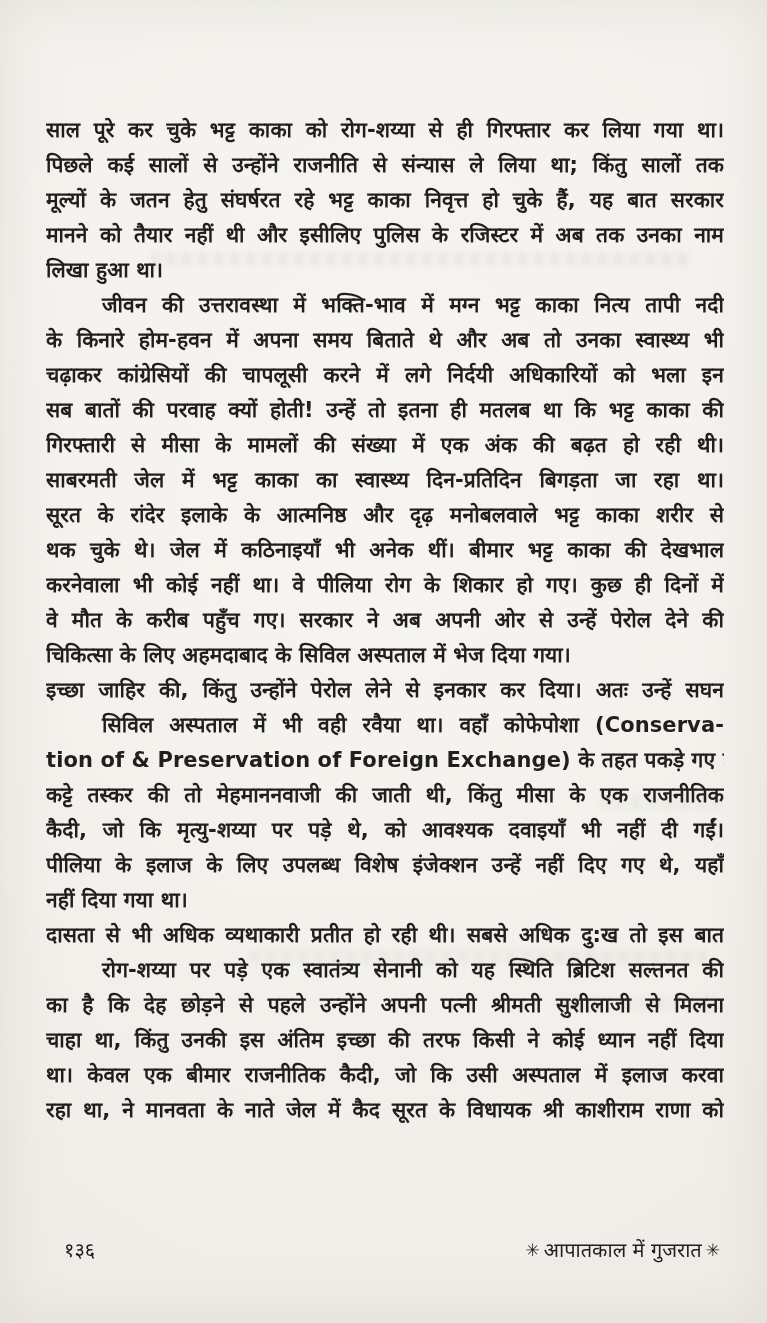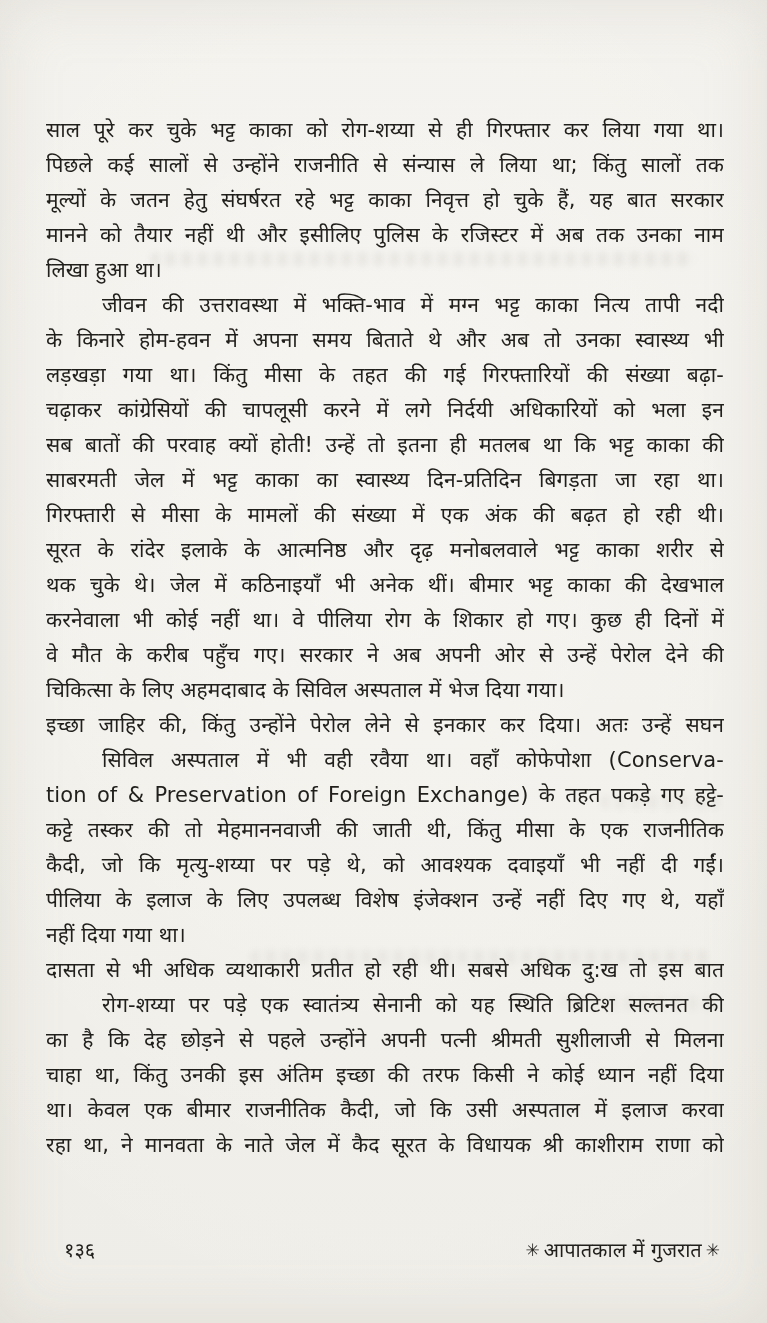--- a/index.html
+++ b/index.html
@@ -25,20 +25,21 @@
     position: absolute;
     inset: 0;
     pointer-events: none;
     box-shadow: inset 0 0 60px rgba(180,175,165,0.25);
   }
   .text-block {
     position: absolute;
     left: 46px;
     top: 113px;
     width: 678px;
+    font-weight: bold;
   }
   .line {
     height: 35px;
     line-height: 35px;
     font-size: 21px;
     white-space: nowrap;
     text-align: justify;
     text-align-last: justify;
     overflow: hidden;
     letter-spacing: 0.1px;
@@ -103,25 +104,24 @@
 
   <div class="text-block">
 
   <div class="line">साल पूरे कर चुके भट्ट काका को रोग-शय्या से ही गिरफ्तार कर लिया गया था।</div>
       <div class="line">पिछले कई सालों से उन्होंने राजनीति से संन्यास ले लिया था; किंतु सालों तक</div>
       <div class="line">मूल्यों के जतन हेतु संघर्षरत रहे भट्ट काका निवृत्त हो चुके हैं, यह बात सरकार</div>
       <div class="line">मानने को तैयार नहीं थी और इसीलिए पुलिस के रजिस्टर में अब तक उनका नाम</div>
       <div class="line para-end">लिखा हुआ था।</div>
       <div class="line indent">जीवन की उत्तरावस्था में भक्ति-भाव में मग्न भट्ट काका नित्य तापी नदी</div>
       <div class="line">के किनारे होम-हवन में अपना समय बिताते थे और अब तो उनका स्वास्थ्य भी</div>
-      <div class="line">लड़खड़ा गया था। किंतु मीसा के तहत की गई गिरफ्तारियों की संख्या बढ़ा-</div>
       <div class="line">चढ़ाकर कांग्रेसियों की चापलूसी करने में लगे निर्दयी अधिकारियों को भला इन</div>
       <div class="line">सब बातों की परवाह क्यों होती! उन्हें तो इतना ही मतलब था कि भट्ट काका की</div>
+      <div class="line">गिरफ्तारी से मीसा के मामलों की संख्या में एक अंक की बढ़त हो रही थी।</div>
       <div class="line">साबरमती जेल में भट्ट काका का स्वास्थ्य दिन-प्रतिदिन बिगड़ता जा रहा था।</div>
-      <div class="line">गिरफ्तारी से मीसा के मामलों की संख्या में एक अंक की बढ़त हो रही थी।</div>
       <div class="line">सूरत के रांदेर इलाके के आत्मनिष्ठ और दृढ़ मनोबलवाले भट्ट काका शरीर से</div>
       <div class="line">थक चुके थे। जेल में कठिनाइयाँ भी अनेक थीं। बीमार भट्ट काका की देखभाल</div>
       <div class="line">करनेवाला भी कोई नहीं था। वे पीलिया रोग के शिकार हो गए। कुछ ही दिनों में</div>
       <div class="line">वे मौत के करीब पहुँच गए। सरकार ने अब अपनी ओर से उन्हें पेरोल देने की</div>
       <div class="line para-end">चिकित्सा के लिए अहमदाबाद के सिविल अस्पताल में भेज दिया गया।</div>
       <div class="line">इच्छा जाहिर की, किंतु उन्होंने पेरोल लेने से इनकार कर दिया। अतः उन्हें सघन</div>
       <div class="line indent">सिविल अस्पताल में भी वही रवैया था। वहाँ कोफेपोशा (Conserva-</div>
       <div class="line">tion of &amp; Preservation of Foreign Exchange) के तहत पकड़े गए हट्टे-</div>
       <div class="line">कट्टे तस्कर की तो मेहमाननवाजी की जाती थी, किंतु मीसा के एक राजनीतिक</div>
       <div class="line">कैदी, जो कि मृत्यु-शय्या पर पड़े थे, को आवश्यक दवाइयाँ भी नहीं दी गईं।</div>

